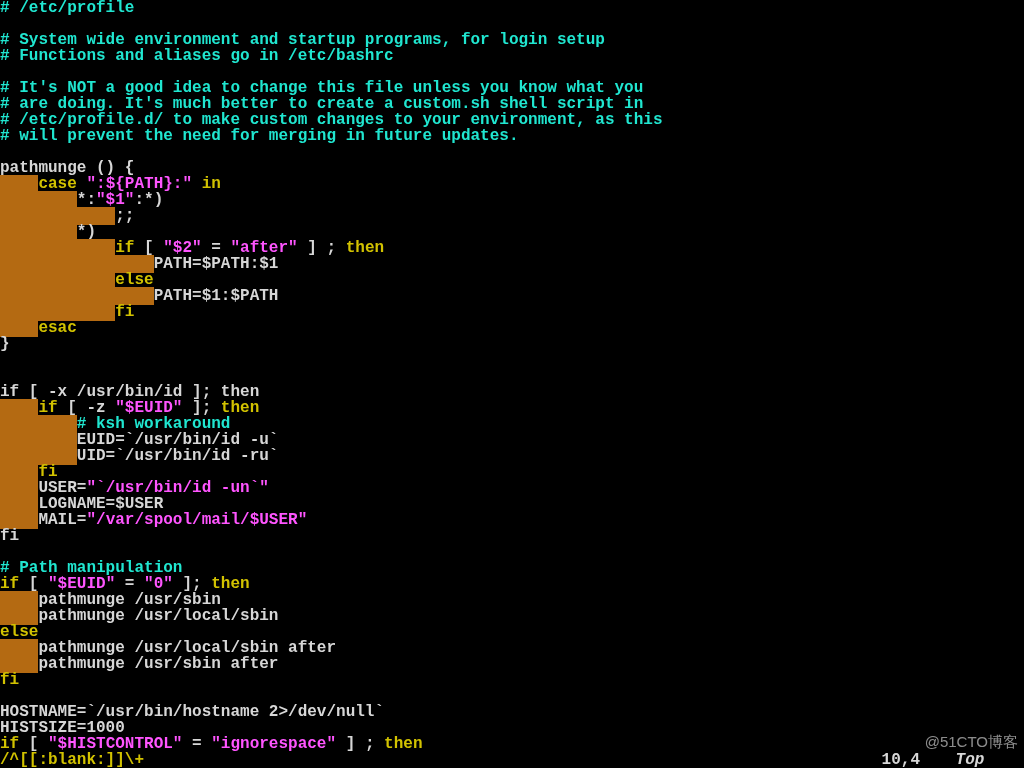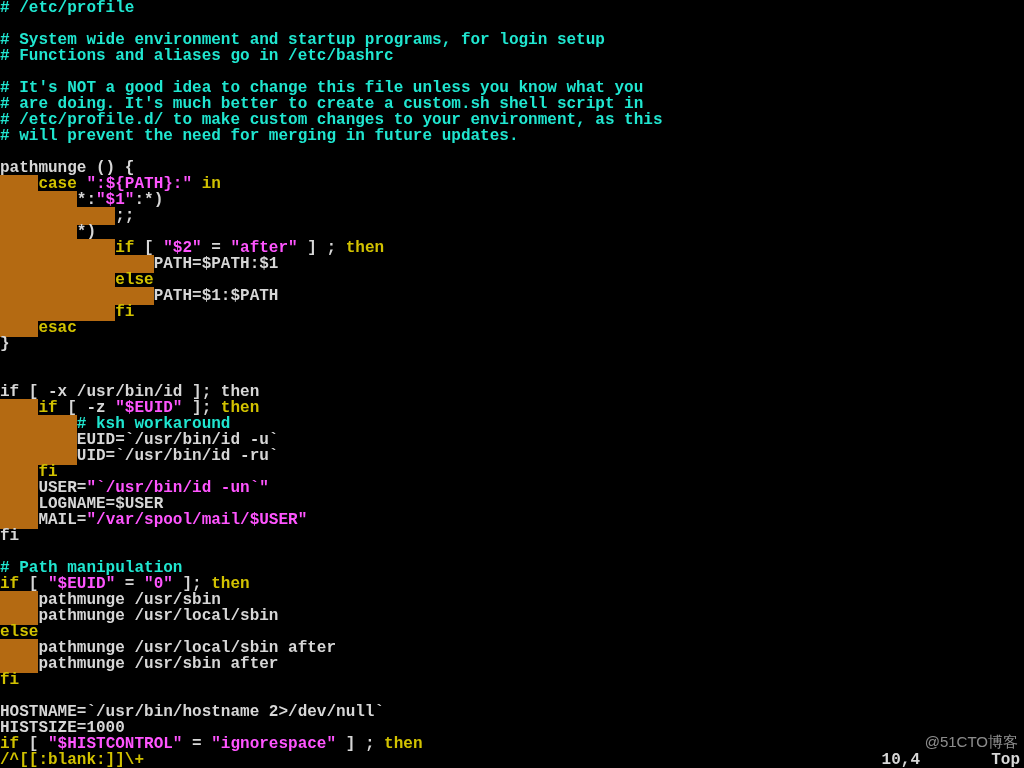--- a/index.html
+++ b/index.html
@@ -29,21 +29,21 @@
   .m { color: #ff55ff; }      
   .w { color: #d7d7d7; }      
   .ind { background: #b46a12; color: #000; } 
   .search { color: #d2c200; }
   .status {
     position: absolute;
     right: 4px;
     bottom: 0;
     line-height: 16px;
   }
-  .status-line2 { display: inline-block; width: 100px; text-align: right; }
+  .status-line2 { display: inline-block; width: 100px; text-align: center; font-style: italic; }
   .watermark {
     position: absolute;
     right: 6px;
     bottom: 18px;
     color: rgba(255,255,255,0.55);
     font-family: sans-serif;
     font-weight: normal;
     font-size: 15px;
     text-align: center;
   }

